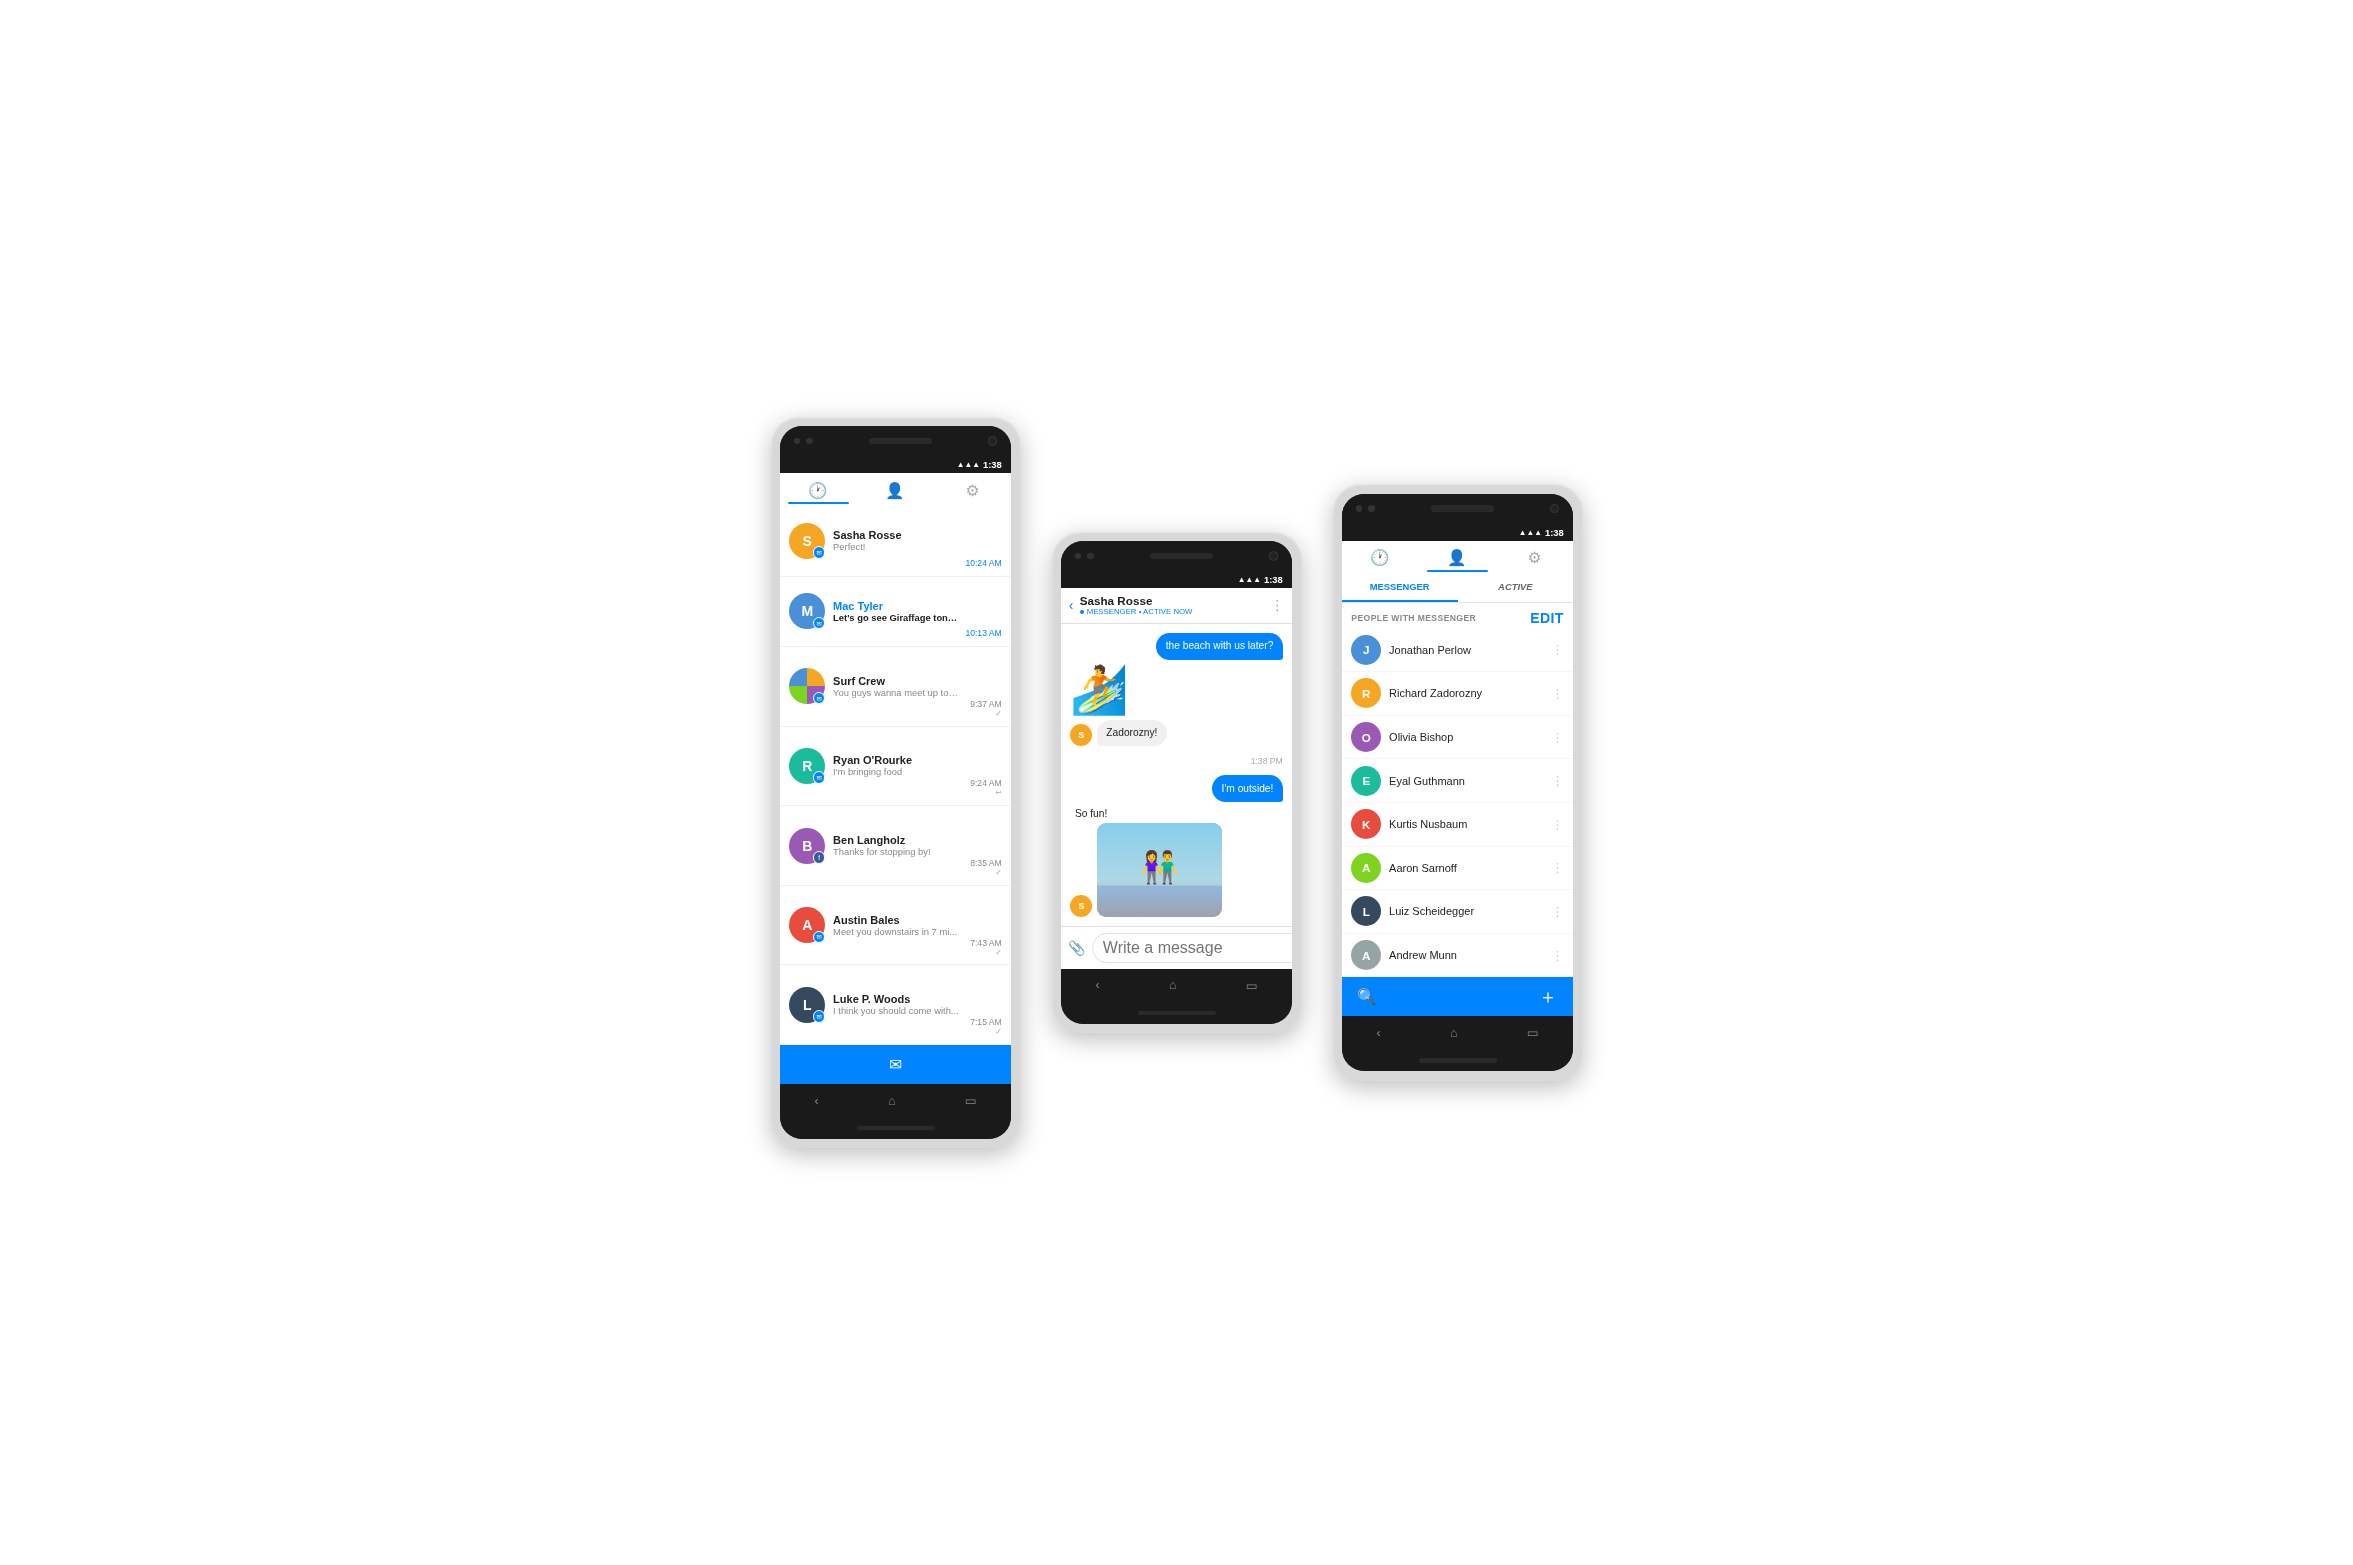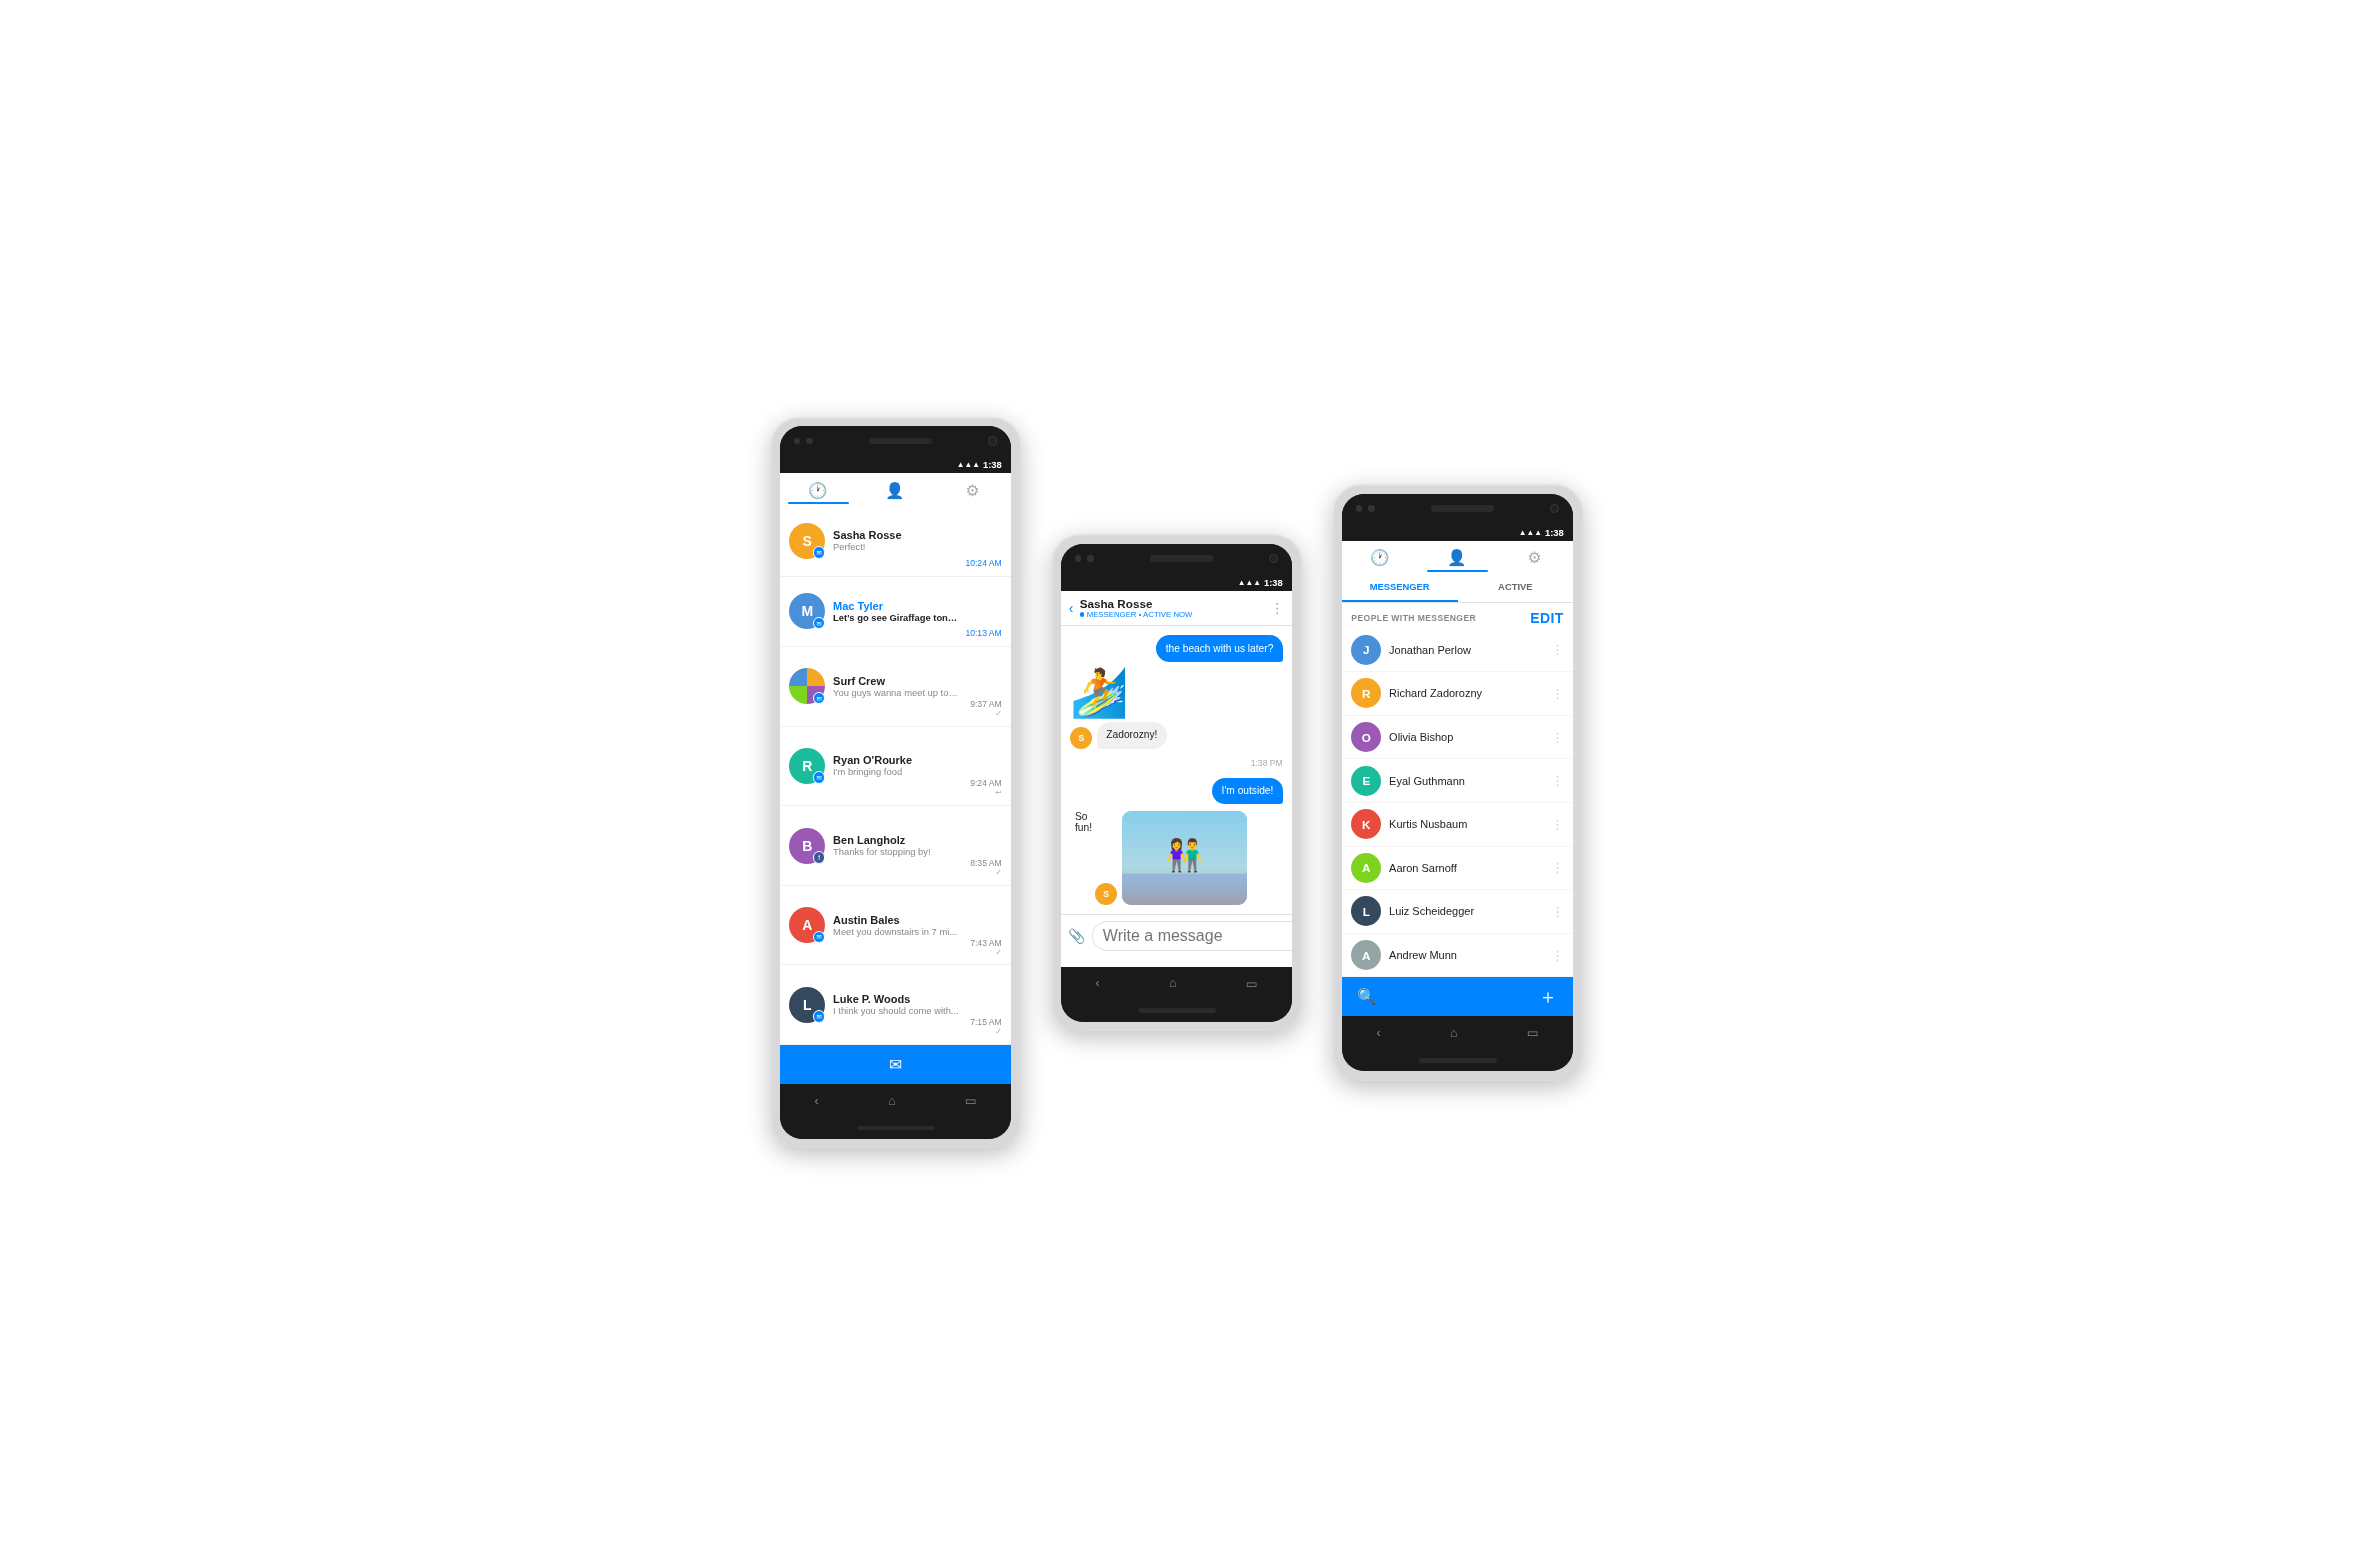--- a/index.html
+++ b/index.html
@@ -293,20 +293,21 @@
       font-weight: bold;
       cursor: pointer;
     }
     .people-tab.active {
       color: #0084ff;
       border-bottom: 2.3px solid #0084ff;
     }
     .people-tab:not(.active) {
       color: #666;
       border-bottom: 2.3px solid transparent;
+      font-style: italic;
     }
     .people-section-header {
       display: flex;
       justify-content: space-between;
       align-items: center;
       padding: 6.3px 9.4px 3.1px;
       font-size: 8.6px;
       font-weight: bold;
       color: #888;
       text-transform: uppercase;
@@ -561,21 +562,21 @@
             <div class="small-avatar av-orange">S</div>
             <div class="msg-bubble msg-in">Zadorozny!</div>
           </div>
 
           <div class="msg-timestamp">1:38 PM</div>
 
           <div class="msg-bubble msg-out">
             I'm outside!
           </div>
 
-          <div style="display:flex; align-self:flex-start; gap:3.1px; max-width:75%;">
+          <div style="display:flex; flex-direction:column; align-self:flex-start; gap:3.1px; max-width:75%;">
             <span style="font-size:10.2px; color:#222; padding-left:4.7px;">So fun!</span>
             <div style="display:flex; align-items:flex-end; gap:4.7px;">
               <div class="small-avatar av-orange">S</div>
               <div class="msg-photo">
                 <div class="photo-placeholder">
 
                   <svg width="125" height="94" xmlns="http://www.w3.org/2000/svg" viewBox="0 0 160 120" style="font-size:40px">
                     <defs>
                       <linearGradient id="skyGrad" x1="0" y1="0" x2="0" y2="1">
                         <stop offset="0%" stop-color="#87CEEB"></stop>

